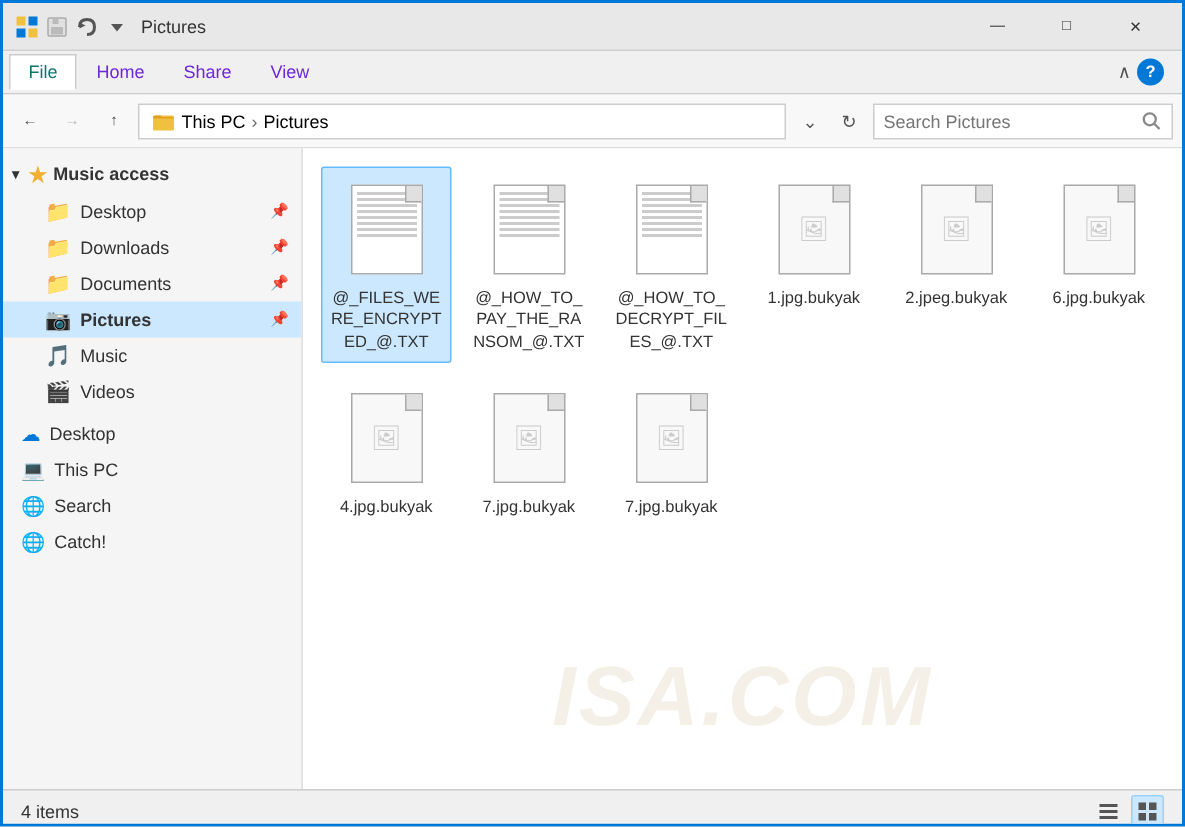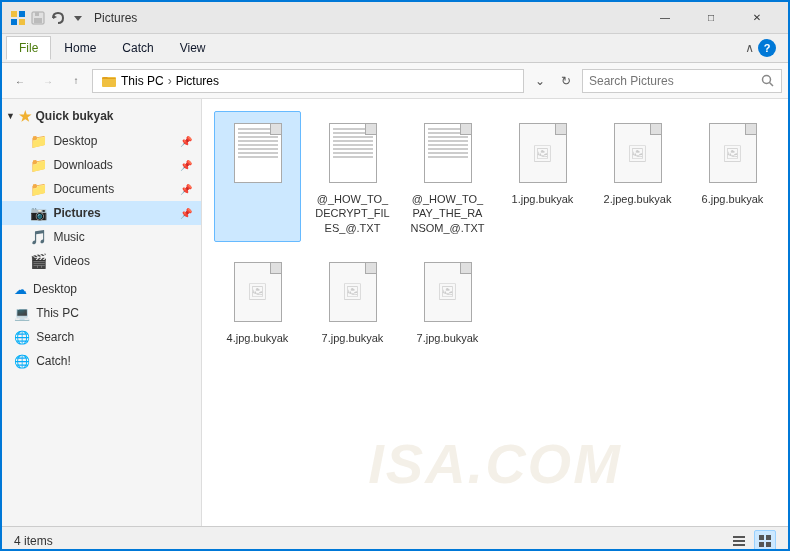--- a/index.html
+++ b/index.html
@@ -58,28 +58,28 @@
     .ribbon-tabs {
       display: flex;
       align-items: center;
       height: 28px;
       padding: 0 4px;
     }
     .ribbon-tab {
       padding: 4px 12px;
       font-size: 12px;
       cursor: pointer;
-      color: #0f172a;
+      color: #6d28d9;
       border: 1px solid transparent;
     }
     .ribbon-tab.active {
       background: #fff;
       border: 1px solid #ccc;
       border-bottom: 1px solid #fff;
-      color: #4d7c0f;
+      color: #0f766e;
     }
     .ribbon-expand {
       margin-left: auto;
       padding: 4px 8px;
       cursor: pointer;
       color: #555;
       display: flex;
       align-items: center;
       gap: 4px;
     }
@@ -343,21 +343,21 @@
     <button class="win-btn">—</button>
     <button class="win-btn">□</button>
     <button class="win-btn close">✕</button>
   </div>
 </div>
 
 <div class="ribbon">
   <div class="ribbon-tabs">
     <div class="ribbon-tab active">File</div>
     <div class="ribbon-tab">Home</div>
-    <div class="ribbon-tab">Catch</div>
+    <div class="ribbon-tab">Share</div>
     <div class="ribbon-tab">View</div>
     <div class="ribbon-expand">
       <span>∧</span>
       <span style="width:18px;height:18px;background:#0078d7;color:#fff;border-radius:50%;display:inline-flex;align-items:center;justify-content:center;font-weight:bold;font-size:11px;">?</span>
     </div>
   </div>
 </div>
 
 <div class="address-bar">
   <div class="nav-btn">←</div>
@@ -385,21 +385,21 @@
   </div>
 </div>
 
 <div class="main-layout">
 
   <div class="sidebar">
 
     <div class="sidebar-section">
       <span style="font-size:9px;">▼</span>
       <span class="icon-star">★</span>
-      <span>Quick bukyak</span>
+      <span>Music access</span>
     </div>
     <div class="sidebar-item sub-item">
       <span class="icon-folder">📁</span>
       <span>Desktop</span>
       <span class="icon-pin" style="margin-left:auto;margin-right:8px;">📌</span>
     </div>
     <div class="sidebar-item sub-item">
       <span class="icon-folder">📁</span>
       <span>Downloads</span>
       <span class="icon-pin" style="margin-left:auto;margin-right:8px;">📌</span>
@@ -453,50 +453,51 @@
       <div class="doc-line"></div>
               <div class="doc-line"></div>
               <div class="doc-line"></div>
               <div class="doc-line"></div>
               <div class="doc-line"></div>
               <div class="doc-line"></div>
               <div class="doc-line"></div>
               <div class="doc-line"></div>
     </div>
           </div>
+    <div class="file-name">@_FILES_WERE_ENCRYPTED_@.TXT</div>
   </div>
         <div class="file-item">
     <div class="file-icon">
             <div class="doc-icon">
       <div class="doc-line"></div>
               <div class="doc-line"></div>
               <div class="doc-line"></div>
               <div class="doc-line"></div>
               <div class="doc-line"></div>
               <div class="doc-line"></div>
               <div class="doc-line"></div>
               <div class="doc-line"></div>
     </div>
           </div>
-    <div class="file-name">@_HOW_TO_DECRYPT_FILES_@.TXT</div>
+    <div class="file-name">@_HOW_TO_PAY_THE_RANSOM_@.TXT</div>
   </div>
         <div class="file-item">
     <div class="file-icon">
             <div class="doc-icon">
       <div class="doc-line"></div>
               <div class="doc-line"></div>
               <div class="doc-line"></div>
               <div class="doc-line"></div>
               <div class="doc-line"></div>
               <div class="doc-line"></div>
               <div class="doc-line"></div>
               <div class="doc-line"></div>
     </div>
           </div>
-    <div class="file-name">@_HOW_TO_PAY_THE_RANSOM_@.TXT</div>
+    <div class="file-name">@_HOW_TO_DECRYPT_FILES_@.TXT</div>
   </div>
         <div class="file-item">
     <div class="file-icon">
             <div class="doc-icon" style="background:#f8f8f8;">
       <div style="flex:1;display:flex;align-items:center;justify-content:center;color:#ccc;font-size:16px;">🖼</div>
     </div>
           </div>
     <div class="file-name">1.jpg.bukyak</div>
   </div>
         <div class="file-item">

